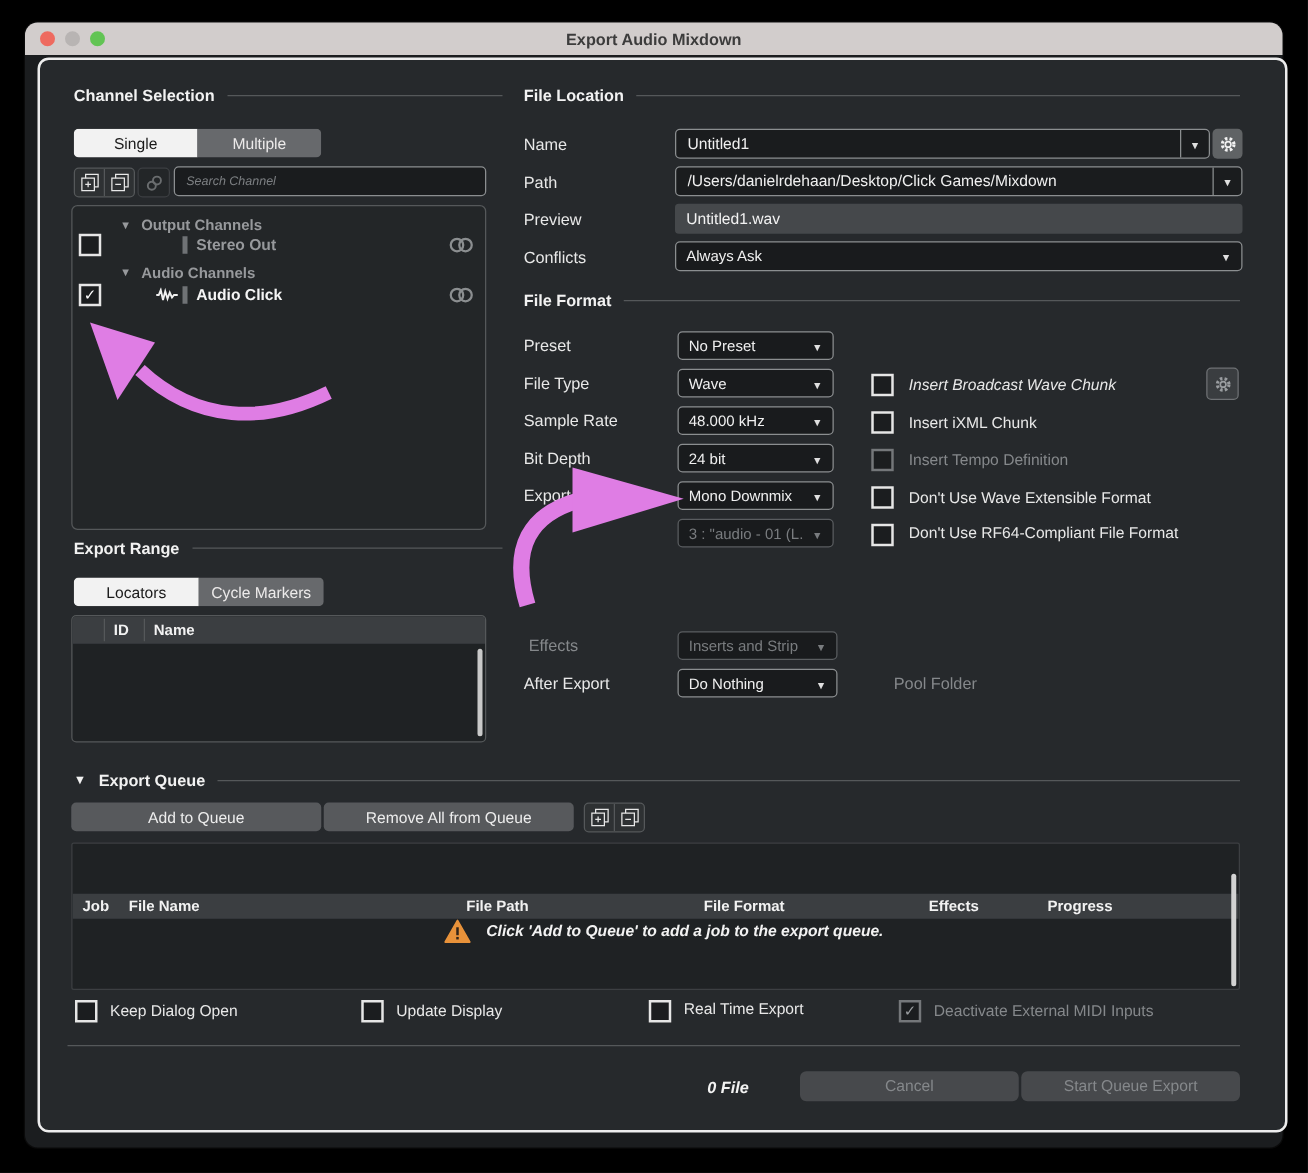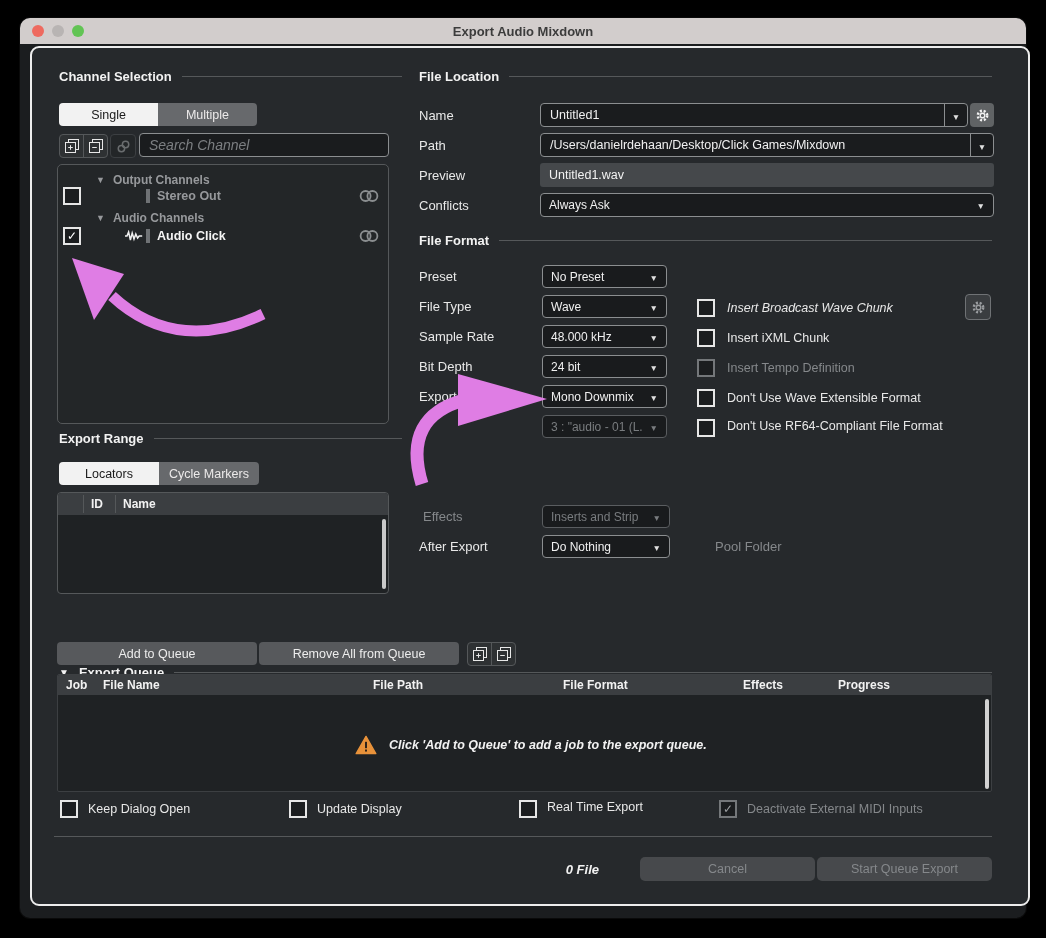--- a/index.html
+++ b/index.html
@@ -18,21 +18,21 @@
   .lbl{color:#e8e8e8;font-size:13px;}
   .lbl.dim{color:#85888b;}
   .tabbar{display:flex;border-radius:4px;overflow:hidden;height:23px;}
   .tab{flex:1;display:flex;align-items:center;justify-content:center;font-size:12.5px;}
   .tab.on{background:#f2f2f2;color:#1a1a1a;}
   .tab.off{background:#67696c;color:#eceaea;}
   .iconbtn-group{display:flex;background:#2e3133;border:1px solid #55585a;border-radius:4px;overflow:hidden;}
   .iconbtn{width:23px;height:22px;display:flex;align-items:center;justify-content:center;}
   .iconbtn + .iconbtn{border-left:1px solid #55585a;}
   .linkbtn{width:24px;height:22px;border:1px solid #3c3f42;border-radius:4px;background:#232628;display:flex;align-items:center;justify-content:center;}
-  input.fld{box-sizing:border-box;background:#1a1c1e;border:1px solid #8b8e90;border-radius:4px;color:#f0f0f0;font-size:14px;padding:0 9px;outline:none;font-family:"Liberation Sans",sans-serif;}
+  input.fld{box-sizing:border-box;background:#1a1c1e;border:1px solid #8b8e90;border-radius:4px;color:#f0f0f0;font-size:10px;padding:0 9px;outline:none;font-family:"Liberation Sans",sans-serif;}
   input.fld::placeholder{color:#7c7f82;font-style:italic;}
   .tree{background:#232628;border:1px solid #55585a;border-radius:5px;}
   .cb{width:14px;height:14px;border:2px solid #e6e6e6;background:#1b1d1f;display:flex;align-items:center;justify-content:center;color:#fff;font-size:12px;line-height:1;}
   .cb.checked::after{content:"✓";}
   .cb.disabled{border-color:#74777a;color:#9a9da0;}
   .grp{color:#97999c;font-weight:700;font-size:12px;display:flex;align-items:center;gap:8px;}
   .grp .tri{font-size:9px;color:#97999c;}
   .chname{font-size:12.5px;font-weight:700;}
   .vbar{width:4px;height:14px;background:#6f7275;}
   .dd{box-sizing:border-box;display:flex;align-items:center;background:#191b1d;border:1px solid #8b8e90;border-radius:4px;padding:0 8px;color:#f0f0f0;font-size:12px;height:23px;}
@@ -256,21 +256,21 @@
       <span class="val">Inserts and Strip</span>
         <span class="arr"></span>
     </div>
     <div class="abs lbl" style="left:387px;top:491px;">After Export</div>
     <div class="abs dd" style="left:510px;top:487px;width:128px;">
       <span class="val">Do Nothing</span>
         <span class="arr"></span>
     </div>
     <div class="abs lbl dim" style="left:683px;top:491px;">Pool Folder</div>
 
-    <div class="abs sect" style="left:27px;top:568px;width:933px;margin-top:48px;">
+    <div class="abs sect" style="left:27px;top:568px;width:933px;">
       <span class="tri" style="font-size:10px;"></span>
       <span class="t">Export Queue</span>
         <span class="line"></span>
     </div>
 
     <div class="abs btn gray" style="left:25px;top:594px;width:200px;height:23px;">Add to Queue</div>
     <div class="abs btn gray" style="left:227px;top:594px;width:200px;height:23px;">Remove All from Queue</div>
     <div class="abs iconbtn-group" style="left:435px;top:594px;">
       <div class="iconbtn">
         <svg width="16" height="16" viewBox="0 0 16 16">
@@ -282,21 +282,21 @@
       <div class="iconbtn">
         <svg width="16" height="16" viewBox="0 0 16 16">
             <rect x="4.5" y="1.5" width="10" height="10" fill="none" stroke="#e8e8e8"></rect>
             <rect x="1.5" y="4.5" width="10" height="10" fill="#2e3133" stroke="#e8e8e8"></rect>
             <path d="M4.2 9.5h4.6" stroke="#e8e8e8" fill="none"></path>
           </svg>
       </div>
     </div>
 
     <div class="abs" style="left:25px;top:626px;width:935px;height:118px;background:#1f2224;border:1px solid #3c3f42;border-radius:2px;box-sizing:border-box;overflow:hidden;">
-      <div class="thead" style="height:20px;position:relative;">
+      <div class="thead" style="height:20px;position:relative;margin-top:40px;">
         <span class="abs" style="left:8px;top:3px;">Job</span>
         <span class="abs" style="left:45px;top:3px;">File Name</span>
         <span class="abs" style="left:315px;top:3px;">File Path</span>
         <span class="abs" style="left:505px;top:3px;">File Format</span>
         <span class="abs" style="left:685px;top:3px;">Effects</span>
         <span class="abs" style="left:780px;top:3px;">Progress</span>
       </div>
       <div class="abs" style="left:297px;top:60px;display:flex;align-items:center;gap:12px;">
         <svg width="22" height="20" viewBox="0 0 24 22">
           <path d="M12 1.5 L22.8 20.5 H1.2 Z" fill="#e8923a" stroke="#e8923a" stroke-width="1.5" stroke-linejoin="round"></path>

